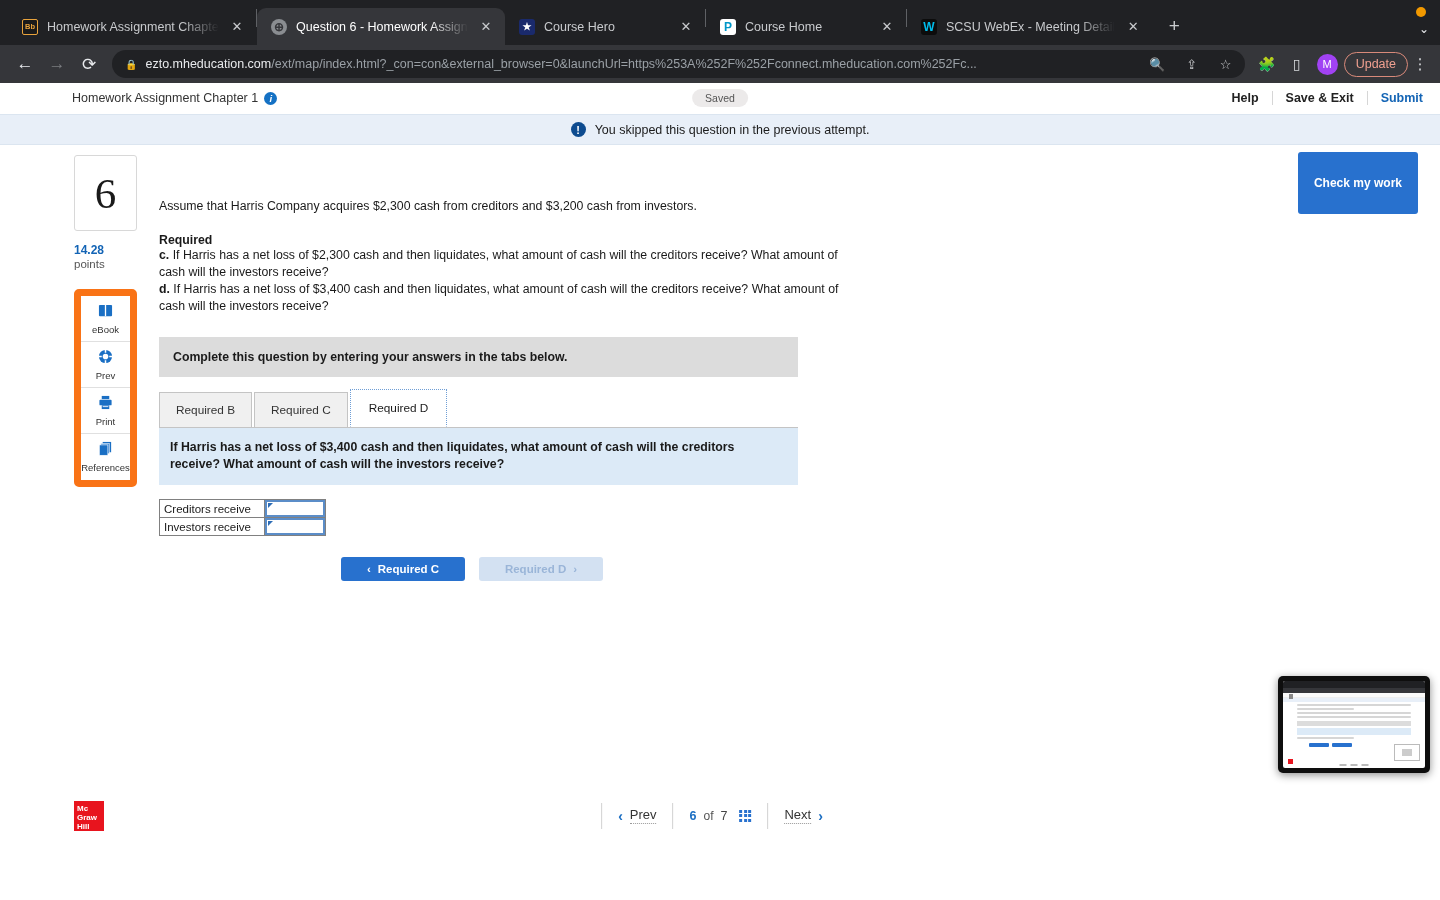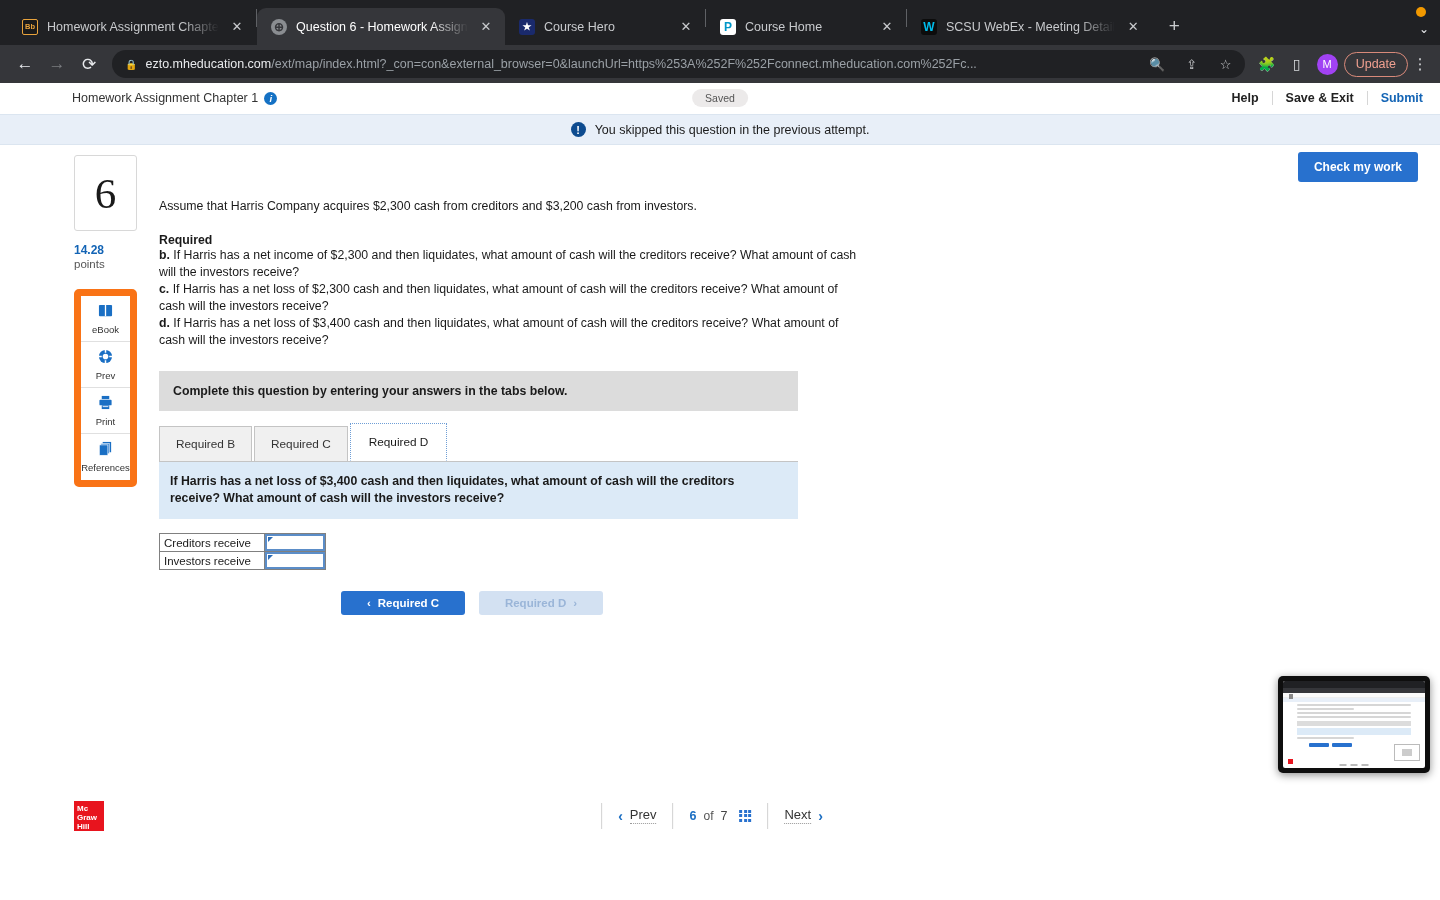--- a/index.html
+++ b/index.html
@@ -145,21 +145,21 @@
     align-items: center; justify-content: center;
   }
   .banner-text { font-size: 12.5px; color: #1a1a1a; }
 
   
   .stage { position: relative; height: 700px; background: #fff; }
 
   .check-btn {
     position: absolute; right: 22px; top: 7px;
     background: #2871ce; color: #fff; font-size: 12px;
-    font-weight: bold; padding: 8px 16px; border-radius: 3px;
+    font-weight: bold; padding: 24px 16px; border-radius: 3px;
   }
 
   
   .sidebar { position: absolute; left: 74px; top: 10px; width: 63px; }
   .qnum-box {
     width: 63px; height: 76px; border: 1px solid #d8d8d8;
     border-radius: 3px; display: flex; align-items: center;
     justify-content: center; font-size: 43px; color: #1a1a1a;
     font-family: "Liberation Serif", serif; font-weight: 400;
   }
@@ -423,24 +423,20 @@
         </span>
         <span class="tool-lb">References</span>
       </div>
     </div>
   </div>
 
   <div class="qbody">
     <div class="q-intro">Assume that Harris Company acquires $2,300 cash from creditors and $3,200 cash from investors.</div>
     <div class="req-hd">Required</div>
 
-    <div class="req-line">
-      <b>b.</b>
-      <span>If Harris has a net income of $2,300 and then liquidates, what amount of cash will the creditors receive? What amount of cash will the investors receive?</span>
-    </div>
     <div class="req-line">
       <b>c.</b>
       <span>If Harris has a net loss of $2,300 cash and then liquidates, what amount of cash will the creditors receive? What amount of cash will the investors receive?</span>
     </div>
     <div class="req-line">
       <b>d.</b>
       <span>If Harris has a net loss of $3,400 cash and then liquidates, what amount of cash will the creditors receive? What amount of cash will the investors receive?</span>
     </div>
 
     <div class="grey-bar">Complete this question by entering your answers in the tabs below.</div>

